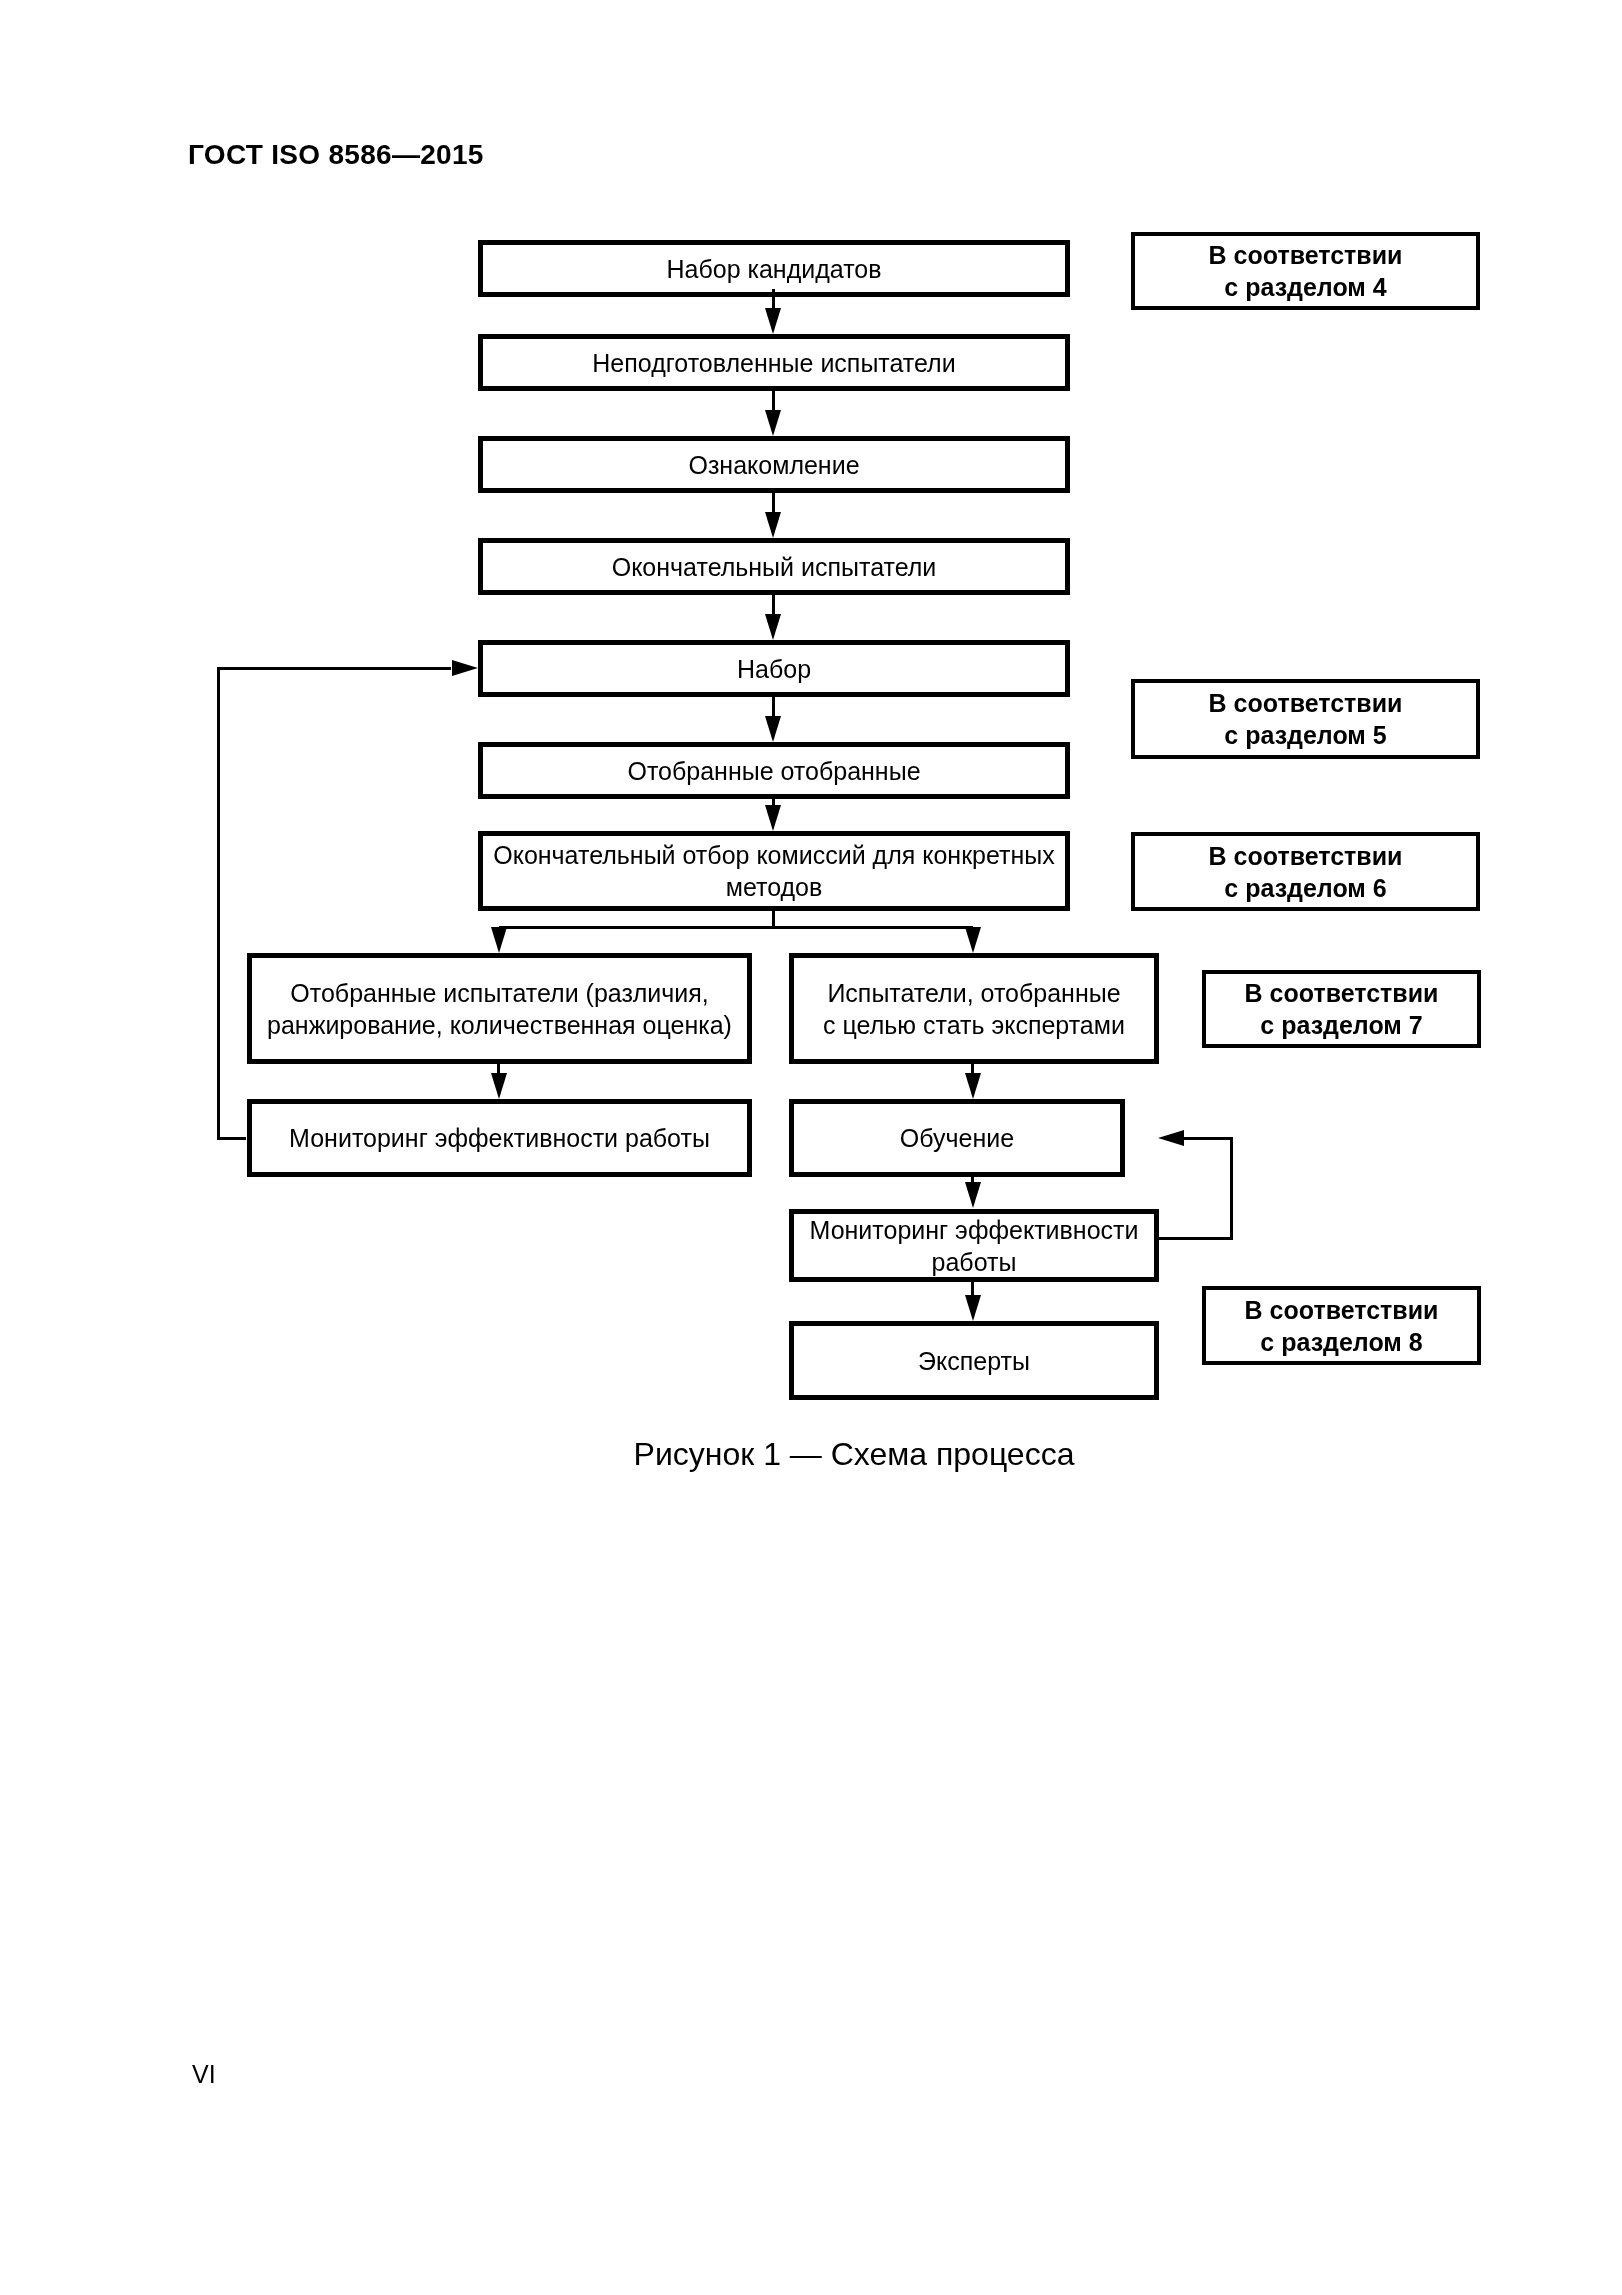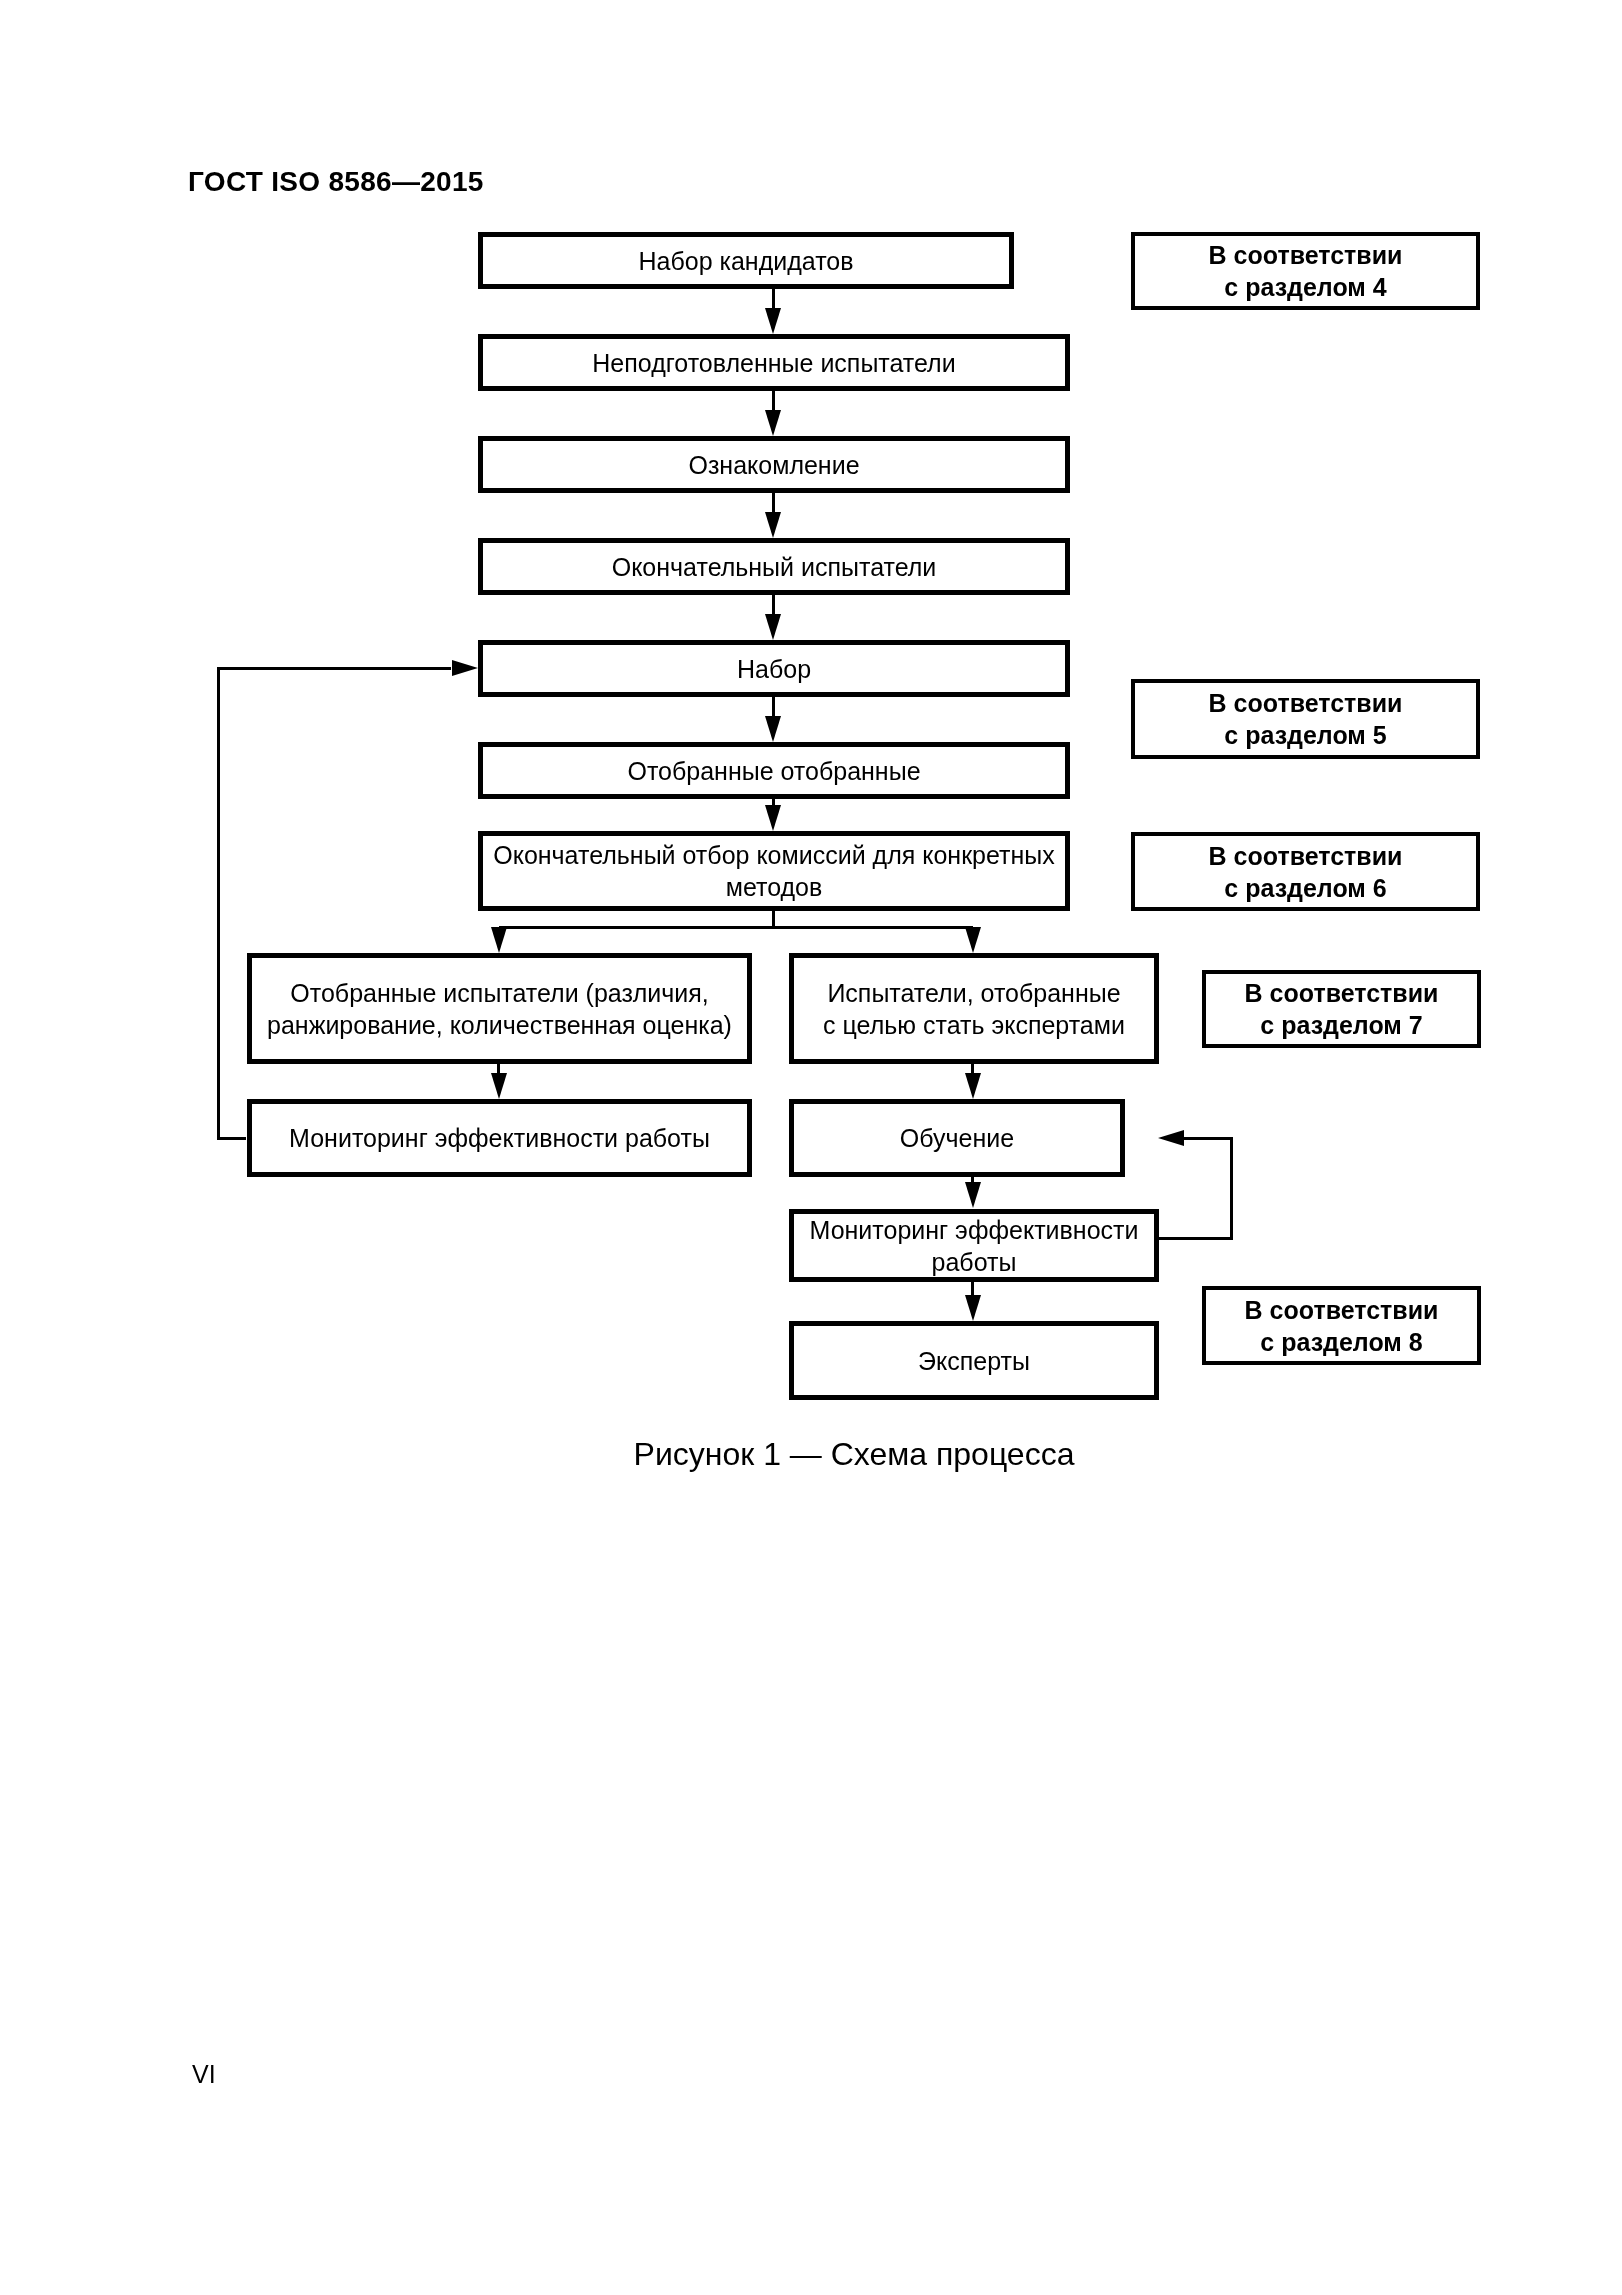--- a/index.html
+++ b/index.html
@@ -1,20 +1,20 @@
 <!DOCTYPE html>
 <html lang="ru" style="font-size:10.5px"><head>
 <meta charset="utf-8">
 <style>
   html,body{margin:0;padding:0;background:#fff;}
   .page{
     position:relative;width:1623px;height:2295px;background:#ffffff;
     font-family:"Liberation Sans", sans-serif;color:#000;overflow:hidden;
   }
-  .doc-header{position:absolute;left:188px;top:139px;font-size:28px;font-weight:bold;letter-spacing:0.3px;margin-top:27px;}
+  .doc-header{position:absolute;left:188px;top:139px;font-size:28px;font-weight:bold;letter-spacing:0.3px;}
   .box{
     position:absolute;box-sizing:border-box;border:5.2px solid #000;background:#fff;
     display:flex;align-items:center;justify-content:center;text-align:center;
     font-size:25px;line-height:1.28;white-space:pre-line;padding:0 9.2px;
   }
   .note{border-width:4.6px;font-weight:bold;}
   .vline,.hline{position:absolute;background:#000;}
   .vline{width:3.3px;}
   .hline{height:3.3px;}
   .arr-down{position:absolute;width:0;height:0;border-left:8.5px solid transparent;border-right:8.5px solid transparent;border-top:26px solid #000;}
@@ -23,21 +23,21 @@
   .fig-caption{position:absolute;left:298px;top:1436px;width:1112px;text-align:center;font-size:32px;}
   .page-number{position:absolute;left:192px;top:2060px;font-size:25px;}
 </style>
 </head>
 <body>
 
 <div class="page">
 
   <div class="doc-header">ГОСТ ISO 8586—2015</div>
 
-  <div class="box" style="left:478px;top:232px;width:536px;height:57px">Набор кандидатов</div>
+  <div class="box" style="left:478px;top:240px;width:592px;height:57px">Набор кандидатов</div>
   <div class="box" style="left:478px;top:334px;width:592px;height:57px">Неподготовленные испытатели</div>
   <div class="box" style="left:478px;top:436px;width:592px;height:57px">Ознакомление</div>
   <div class="box" style="left:478px;top:538px;width:592px;height:57px">Окончательный испытатели</div>
   <div class="box" style="left:478px;top:640px;width:592px;height:57px">Набор</div>
   <div class="box" style="left:478px;top:742px;width:592px;height:57px">Отобранные отобранные</div>
   <div class="box" style="left:478px;top:831px;width:592px;height:80px">Окончательный отбор комиссий для конкретных
 методов</div>
 
   <div class="box" style="left:247px;top:953px;width:505px;height:111px">Отобранные испытатели (различия,
 ранжирование, количественная оценка)</div>

